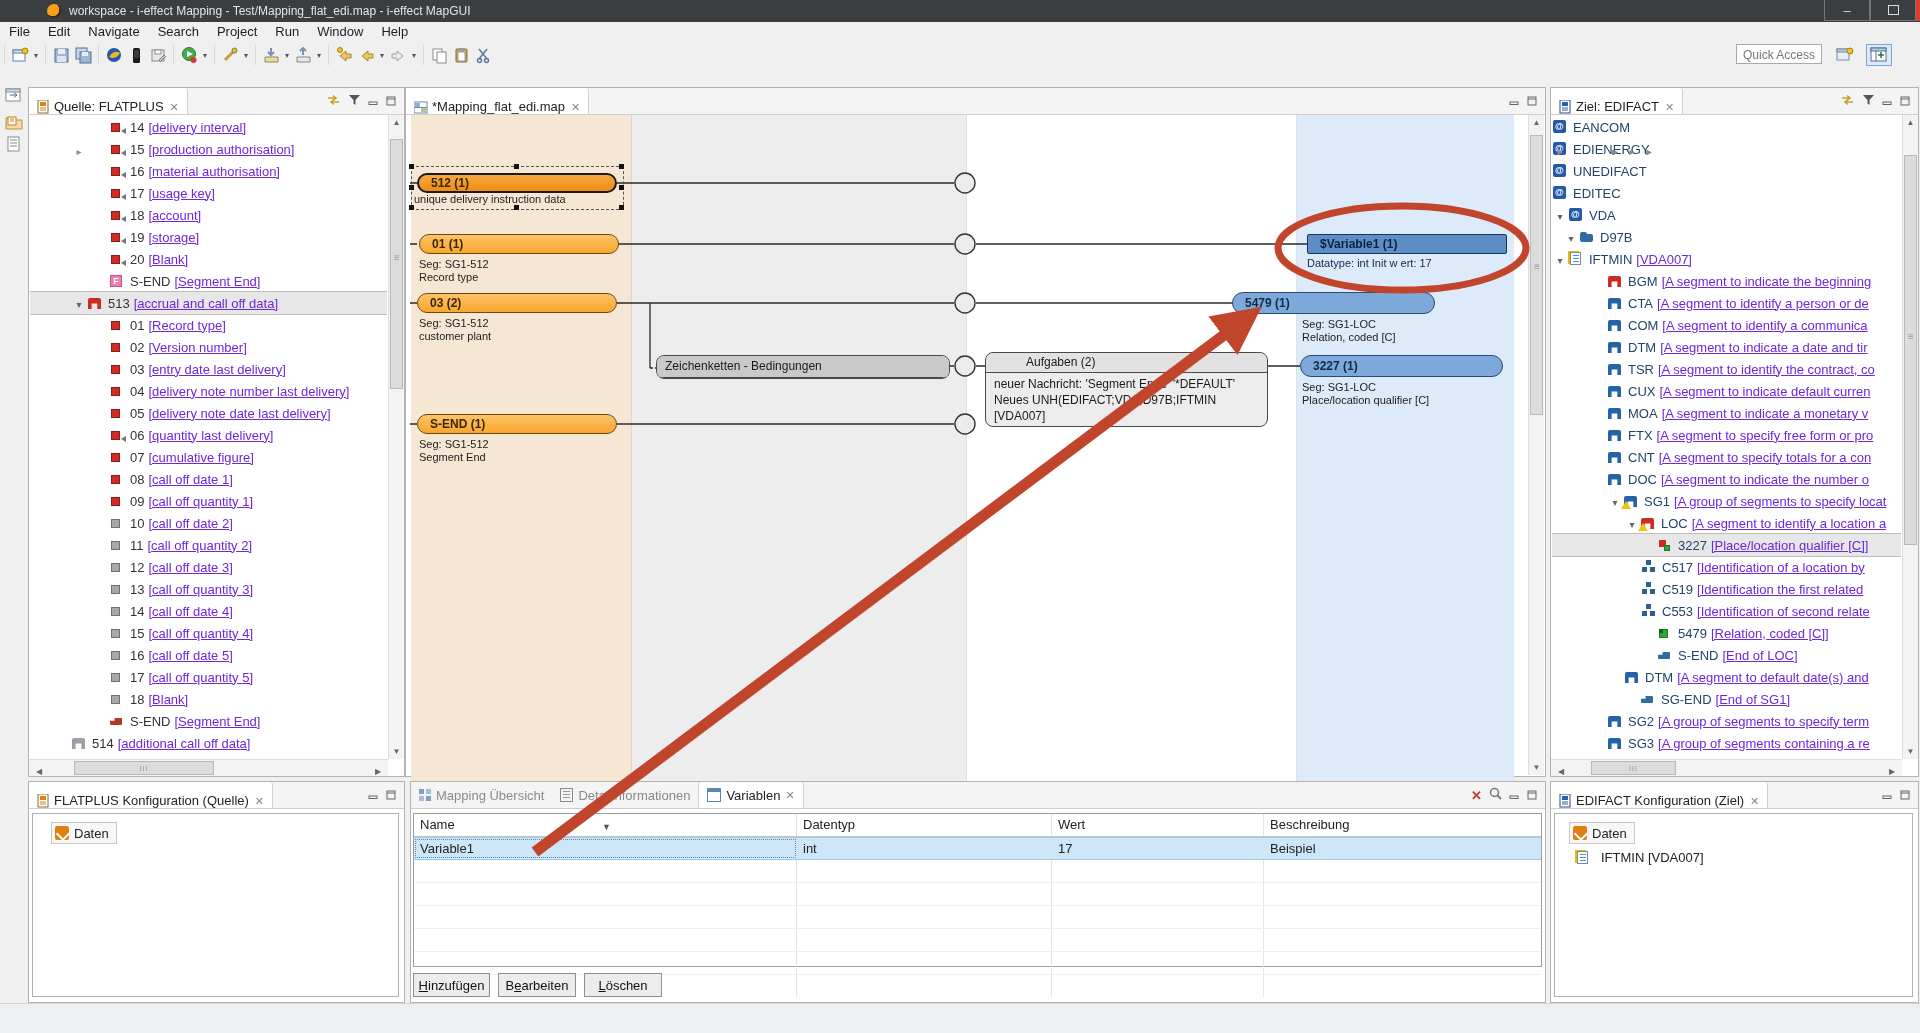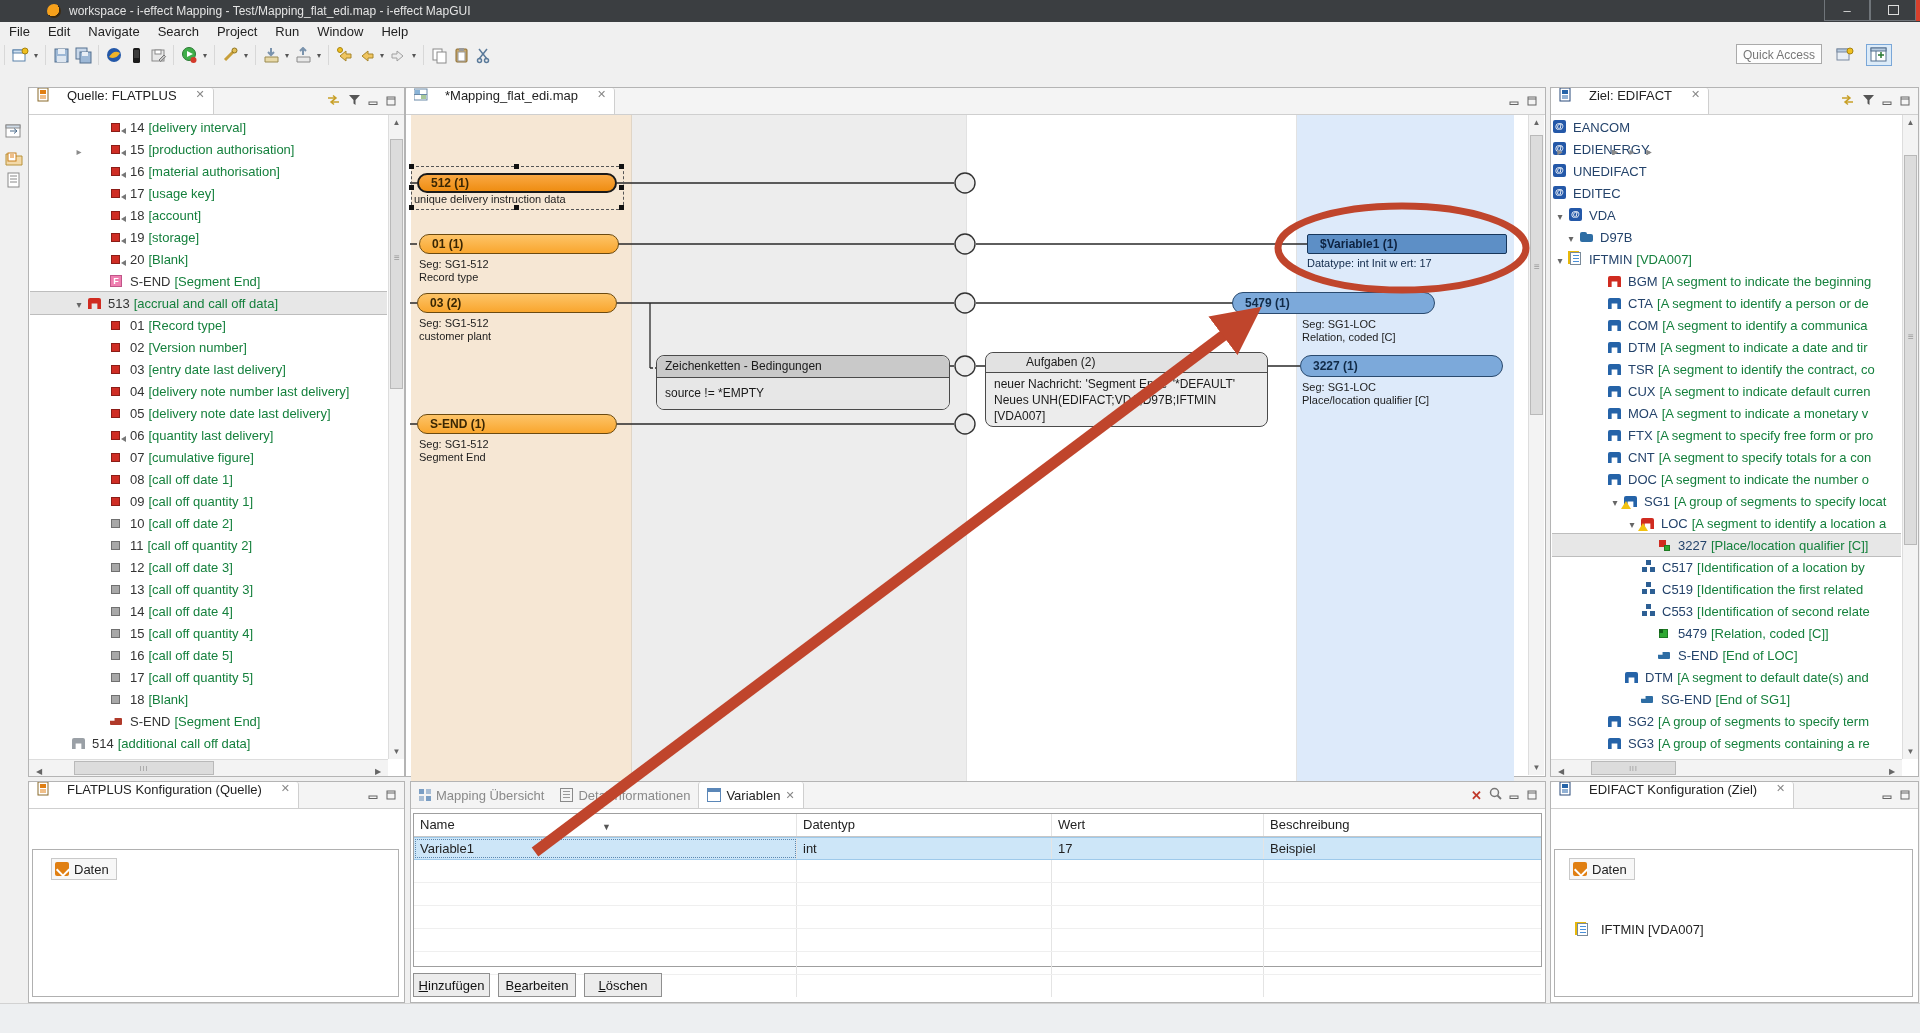--- a/index.html
+++ b/index.html
@@ -1,18 +1,18 @@
 <!DOCTYPE html>
 <html><head>
 <meta charset="utf-8">
 <style>
   html,body{margin:0;padding:0;background:#c9c9c9;}
   .app{position:relative;width:1920px;height:1033px;background:#f0f0f0;overflow:hidden;
        font-family:"Liberation Sans",sans-serif;font-size:13px;color:#222;}
-  .abs{position:absolute;margin-top:36px;}
+  .abs{position:absolute;}
   
   .titlebar{position:absolute;left:0;top:0;width:1920px;height:22px;background:#3b3e41;color:#e4e4e4;
             display:flex;align-items:center;font-size:12px;padding-left:42px;}
   .applogo{width:14px;height:14px;border-radius:50%;background:radial-gradient(circle at 40% 40%,#f7a11b 55%,#3a2a12 56%);margin:0 8px 0 5px;flex:none;}
   .winbtns{margin-left:auto;display:flex;height:22px;}
   .winbtn{width:46px;height:21px;display:flex;align-items:center;justify-content:center;color:#ddd;
           border:1px solid #70757a;border-top:none;box-sizing:border-box;font-size:13px;}
   .winbtn.close{background:#d8402c;border-color:#d8402c;color:#fff;}
   .maxglyph{width:9px;height:8px;border:1px solid #ddd;display:inline-block;}
   
@@ -22,34 +22,34 @@
   .tbi{width:22px;height:22px;display:flex;align-items:center;justify-content:center;flex:none;}
   .dd{width:10px;color:#555;font-size:8px;text-align:center;flex:none;}
   .tsep{width:1px;height:20px;background:#d8d8d8;margin:0 4px;flex:none;}
   .qa-box{position:absolute;right:98px;top:3px;width:86px;height:20px;border:1px solid #aaa;background:#fdfdfd;
           color:#777;font-size:12px;line-height:20px;padding-left:6px;box-sizing:border-box;}
   .persp{position:absolute;top:3px;width:26px;height:22px;display:flex;align-items:center;justify-content:center;}
   .persp.active{border:1px solid #7aa7d8;background:#dcebf8;box-sizing:border-box;}
   
   .view{position:absolute;background:#fff;border:1px solid #b4b4b4;box-sizing:border-box;}
   .view-head{position:absolute;left:0;top:0;right:0;height:26px;background:#f4f4f4;border-bottom:1px solid #cfcfcf;display:flex;align-items:stretch;}
-  .vtab{display:flex;align-items:flex-start;gap:17px;padding:0 8px;background:#fff;border-right:1px solid #cfcfcf;
+  .vtab{display:flex;align-items:flex-end;gap:4px;padding:0 8px;background:#fff;border-right:1px solid #cfcfcf;
         border-radius:3px 3px 0 0;font-size:13px;color:#222;white-space:nowrap;}
   .vtab .x{color:#888;font-size:11px;margin-left:2px;}
   .vh-icons{margin-left:auto;display:flex;align-items:center;gap:7px;padding-right:7px;}
   
   .tree{position:absolute;left:1px;top:28px;right:17px;bottom:18px;overflow:hidden;}
   .trow{height:22px;display:flex;align-items:center;white-space:nowrap;font-size:13px;}
   .trow.sel{background:#e7e7e7;outline:1px solid #bdbdbd;}
   .arrow{width:16px;flex:none;text-align:center;color:#8a8a8a;}
   .arrow.col::before{content:"\25B8";font-size:10px;}
   .arrow.exp::before{content:"\25BE";font-size:10px;color:#666;}
   .code{color:#24436b;margin-right:4px;}
   .ltree .code{color:#333;}
-  .desc{color:#15803d;}
+  .desc{color:#6d28d9;text-decoration:underline;}
   .llv1{padding-left:41px;} .llv2{padding-left:63px;}
   .lvl0{} .lvl1{padding-left:11px;} .lvl2{}
   .lvl3{padding-left:55px;} .lvl4{padding-left:72px;} .lvl5{padding-left:89px;}
   
   .ic{width:16px;height:14px;margin-right:5px;flex:none;position:relative;display:inline-block;}
   .ic::before,.ic::after{content:"";position:absolute;box-sizing:border-box;}
   .ic-fld-red::before,.ic-fld-map::before{left:2px;top:3px;width:9px;height:9px;background:#cf2d24;border:1px solid #8c1d17;}
   .ic-fld-map::after{left:9px;top:8px;border:3px solid transparent;border-right:5px solid #777;}
   .ic-fld-gray::before{left:2px;top:3px;width:9px;height:9px;background:#a8a8a8;border:1px solid #707070;}
   .ic-fend::before{content:"F";left:1px;top:1px;width:12px;height:12px;background:#f07eb0;border:1px solid #c05588;
@@ -647,21 +647,20 @@
   <div class="node-o" style="left:417px;top:293px;">03 (2)</div>
   <div class="ncap" style="left:419px;top:317px;">Seg: SG1-512</div>
   <div class="ncap" style="left:419px;top:330px;">customer plant</div>
 
   <div class="node-o" style="left:417px;top:414px;">S-END (1)</div>
   <div class="ncap" style="left:419px;top:438px;">Seg: SG1-512</div>
   <div class="ncap" style="left:419px;top:451px;">Segment End</div>
 
   <div class="flow-box cond" style="left:656px;top:355px;width:294px;">
     <div class="flow-head">Zeichenketten - Bedingungen</div>
-    <div class="flow-body" style="height:26px;line-height:24px;">source != *EMPTY</div>
   </div>
 
   <div class="flow-box task" style="left:985px;top:352px;width:283px;">
     <div class="flow-head" style="height:19px;line-height:18px;padding-left:40px;">Aufgaben (2)</div>
     <div class="flow-body">
       <div>neuer Nachricht: 'Segment Ende' '*DEFAULT'</div>
       <div>Neues UNH(EDIFACT;VDA;D97B;IFTMIN [VDA007]</div>
     </div>
   </div>
 

